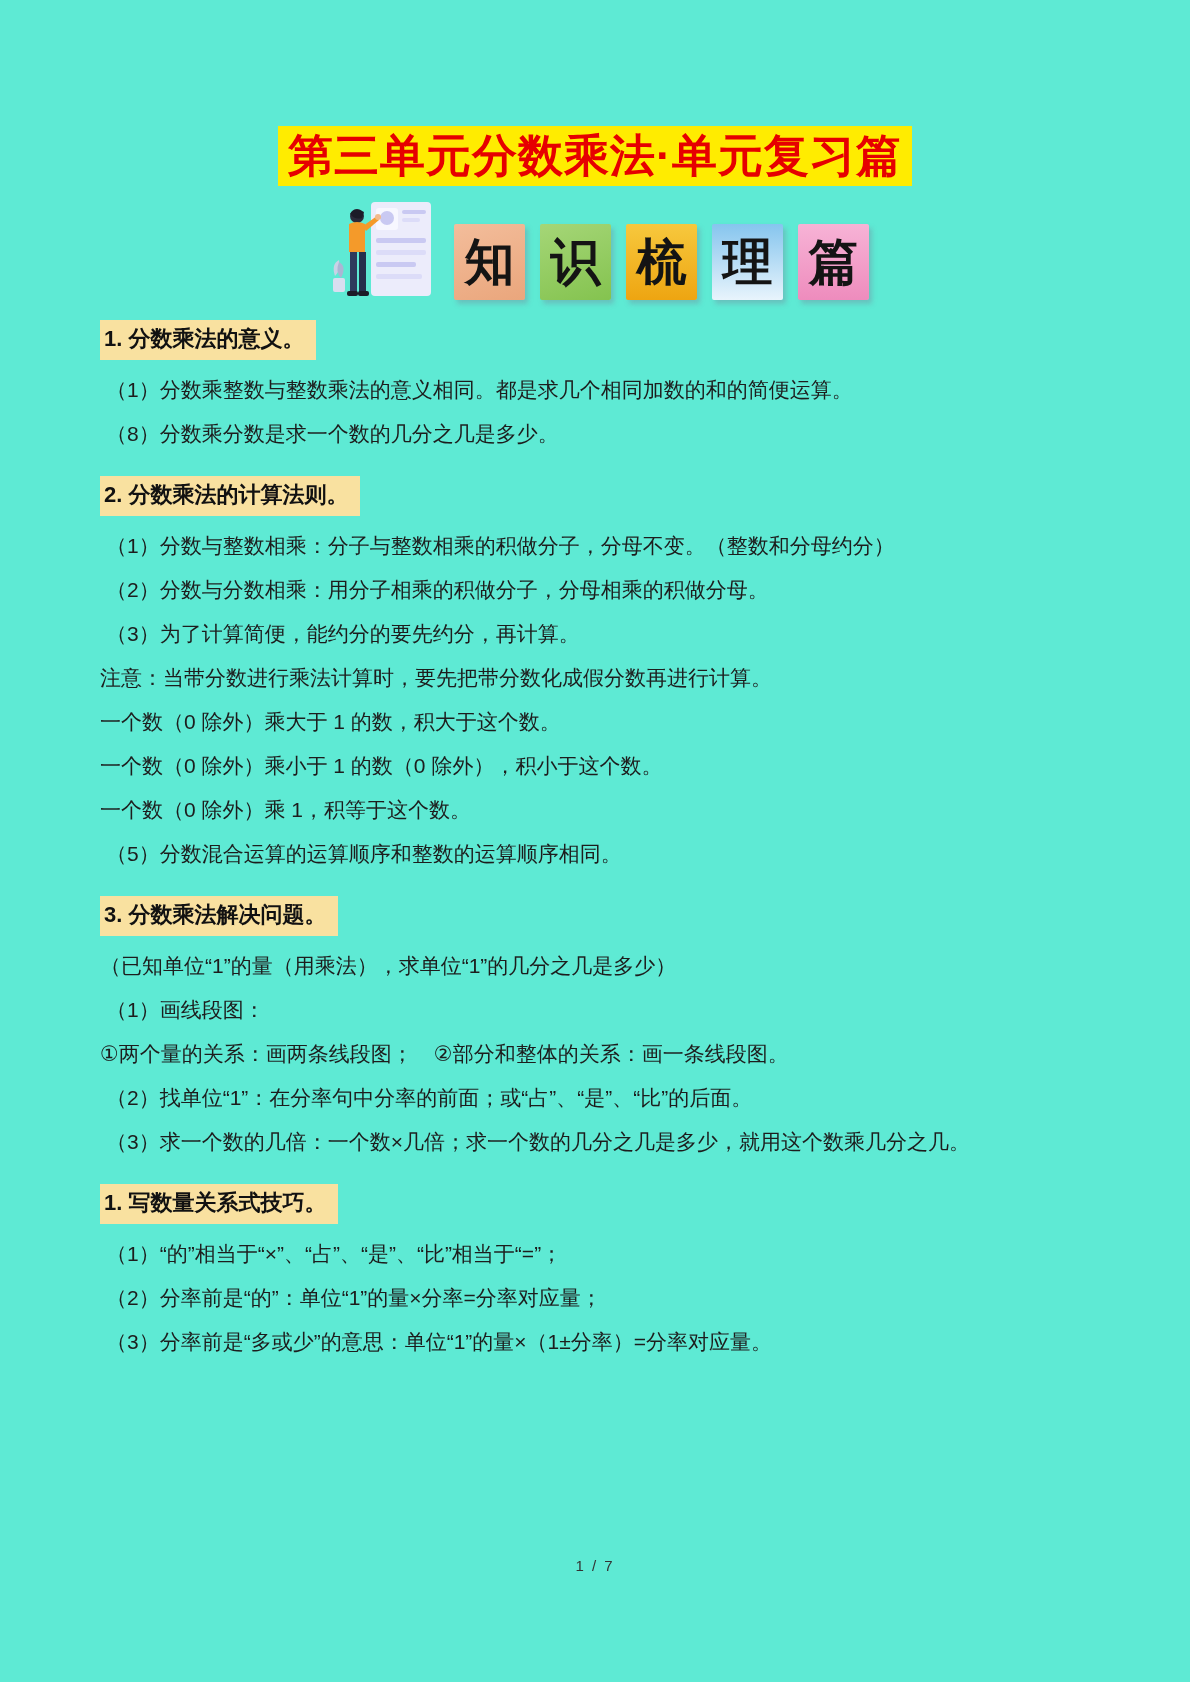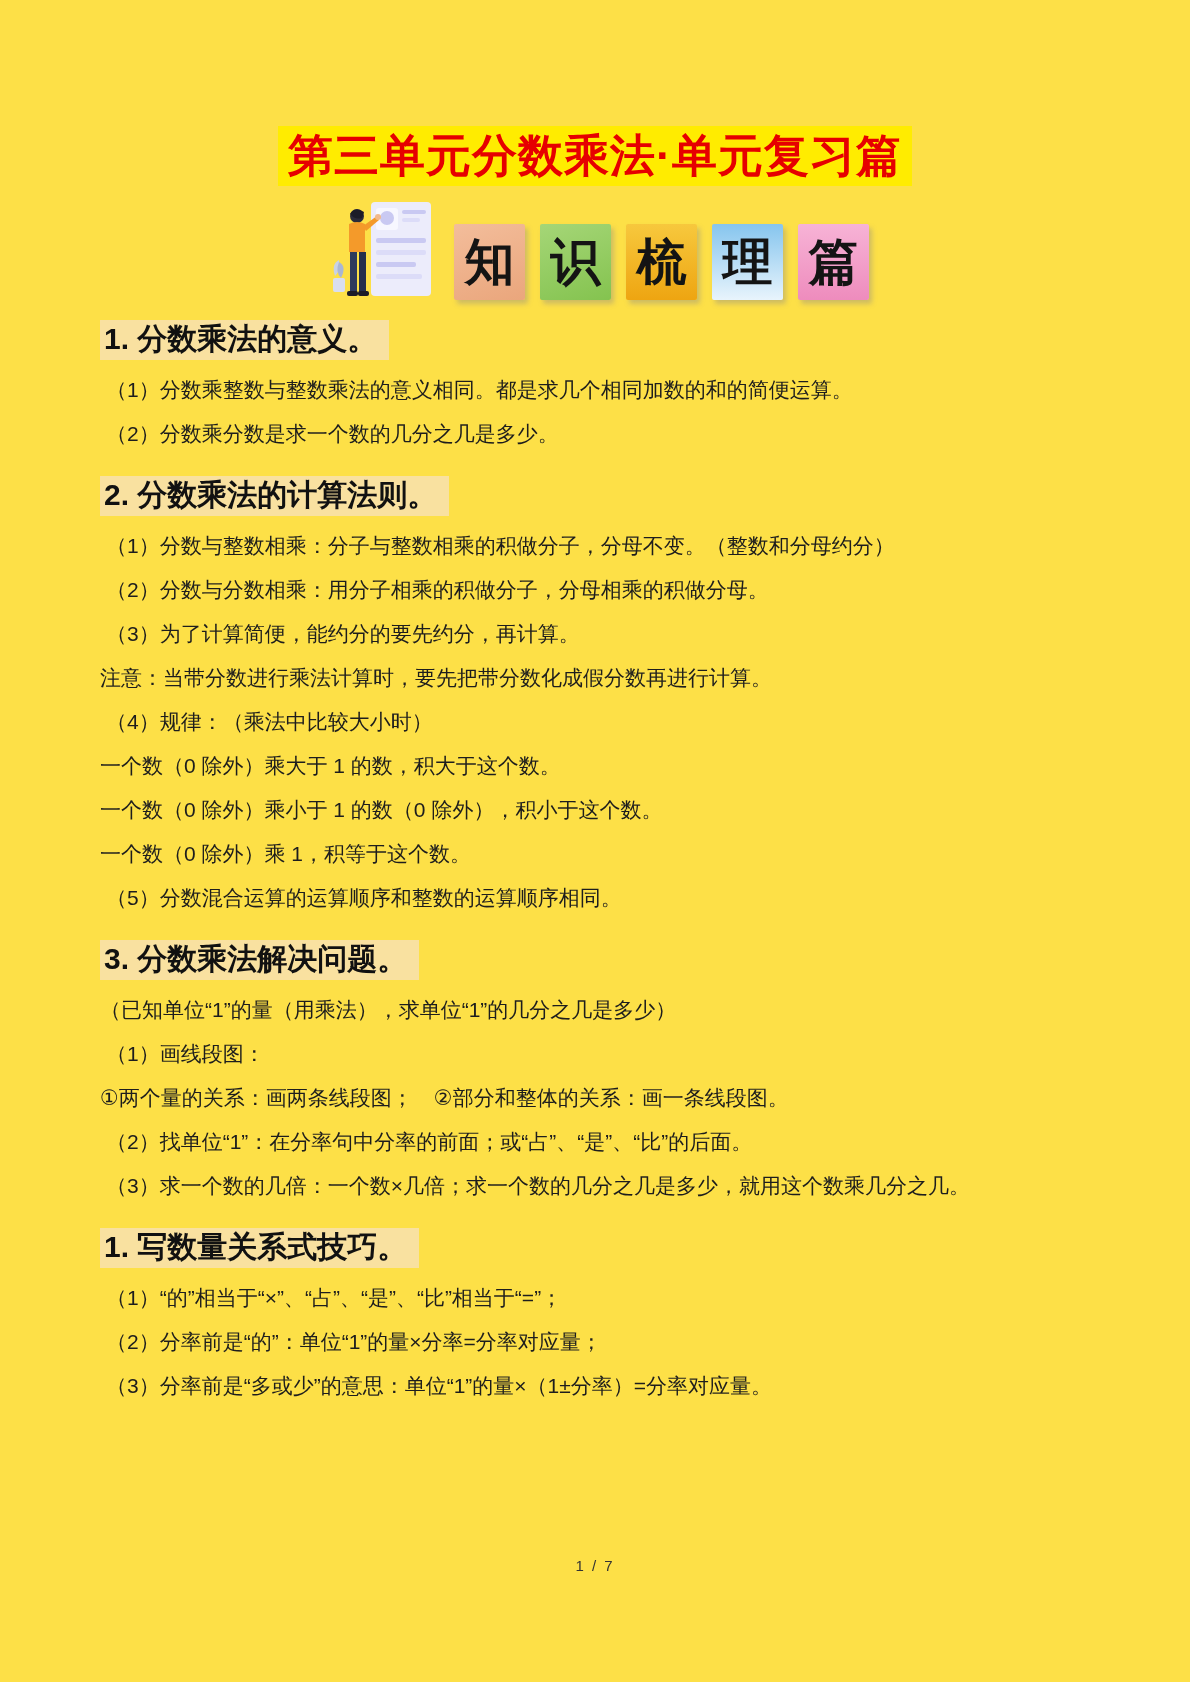--- a/index.html
+++ b/index.html
@@ -1,20 +1,20 @@
 <!DOCTYPE html>
 <html><head>
 <meta charset="utf-8">
 <style>
   html,body{margin:0;padding:0;background:#ffffff;}
   .page{
     position:relative;
     width:1190px;height:1682px;
     margin:0 auto;
-    background:#fde047;
+    background:#5eead4;
     font-family:"Liberation Sans","DejaVu Sans",sans-serif;
     overflow:hidden;
     box-sizing:border-box;
     padding-top:126px;
   }
   
   .title-row{text-align:center;}
   .page-title{
     display:inline-block;
     margin:0;
@@ -54,21 +54,21 @@
   .tile-4{background:linear-gradient(180deg,#f7b3d6,#ee8cbd);}
   
   .content{
     padding:0 70px 0 100px;
     color:#1d1d1d;
   }
   .sec-heading{
     display:inline-block;
     margin:20px 0 8px 0;
     background:#f9e1a0;
-    font-size:30px;
+    font-size:22px;
     font-weight:bold;
     color:#111111;
     line-height:32px;
     padding:3px 12px 5px 4px;
   }
   .sec{margin:0;}
   .line{
     margin:0;
     font-size:21px;
     line-height:44px;
@@ -137,30 +137,29 @@
     <div class="tile tile-4">
         <span>篇</span>
       </div>
   </div>
 
   <div class="content">
 
     <div class="sec">
       <div class="sec-heading">1. 分数乘法的意义。</div>
       <p class="line num">（1）分数乘整数与整数乘法的意义相同。都是求几个相同加数的和的简便运算。</p>
-      <p class="line num">（2）分数乘分数是求一个数的几分之几是多少。</p>
+      <p class="line num">（8）分数乘分数是求一个数的几分之几是多少。</p>
     </div>
 
     <div class="sec">
       <div class="sec-heading">2. 分数乘法的计算法则。</div>
       <p class="line num">（1）分数与整数相乘：分子与整数相乘的积做分子，分母不变。（整数和分母约分）</p>
       <p class="line num">（2）分数与分数相乘：用分子相乘的积做分子，分母相乘的积做分母。</p>
       <p class="line num">（3）为了计算简便，能约分的要先约分，再计算。</p>
       <p class="line">注意：当带分数进行乘法计算时，要先把带分数化成假分数再进行计算。</p>
-      <p class="line num">（4）规律：（乘法中比较大小时）</p>
       <p class="line">一个数（0 除外）乘大于 1 的数，积大于这个数。</p>
       <p class="line">一个数（0 除外）乘小于 1 的数（0 除外），积小于这个数。</p>
       <p class="line">一个数（0 除外）乘 1，积等于这个数。</p>
       <p class="line num">（5）分数混合运算的运算顺序和整数的运算顺序相同。</p>
     </div>
 
     <div class="sec">
       <div class="sec-heading">3. 分数乘法解决问题。</div>
       <p class="line">（已知单位“1”的量（用乘法），求单位“1”的几分之几是多少）</p>
       <p class="line num">（1）画线段图：</p>

